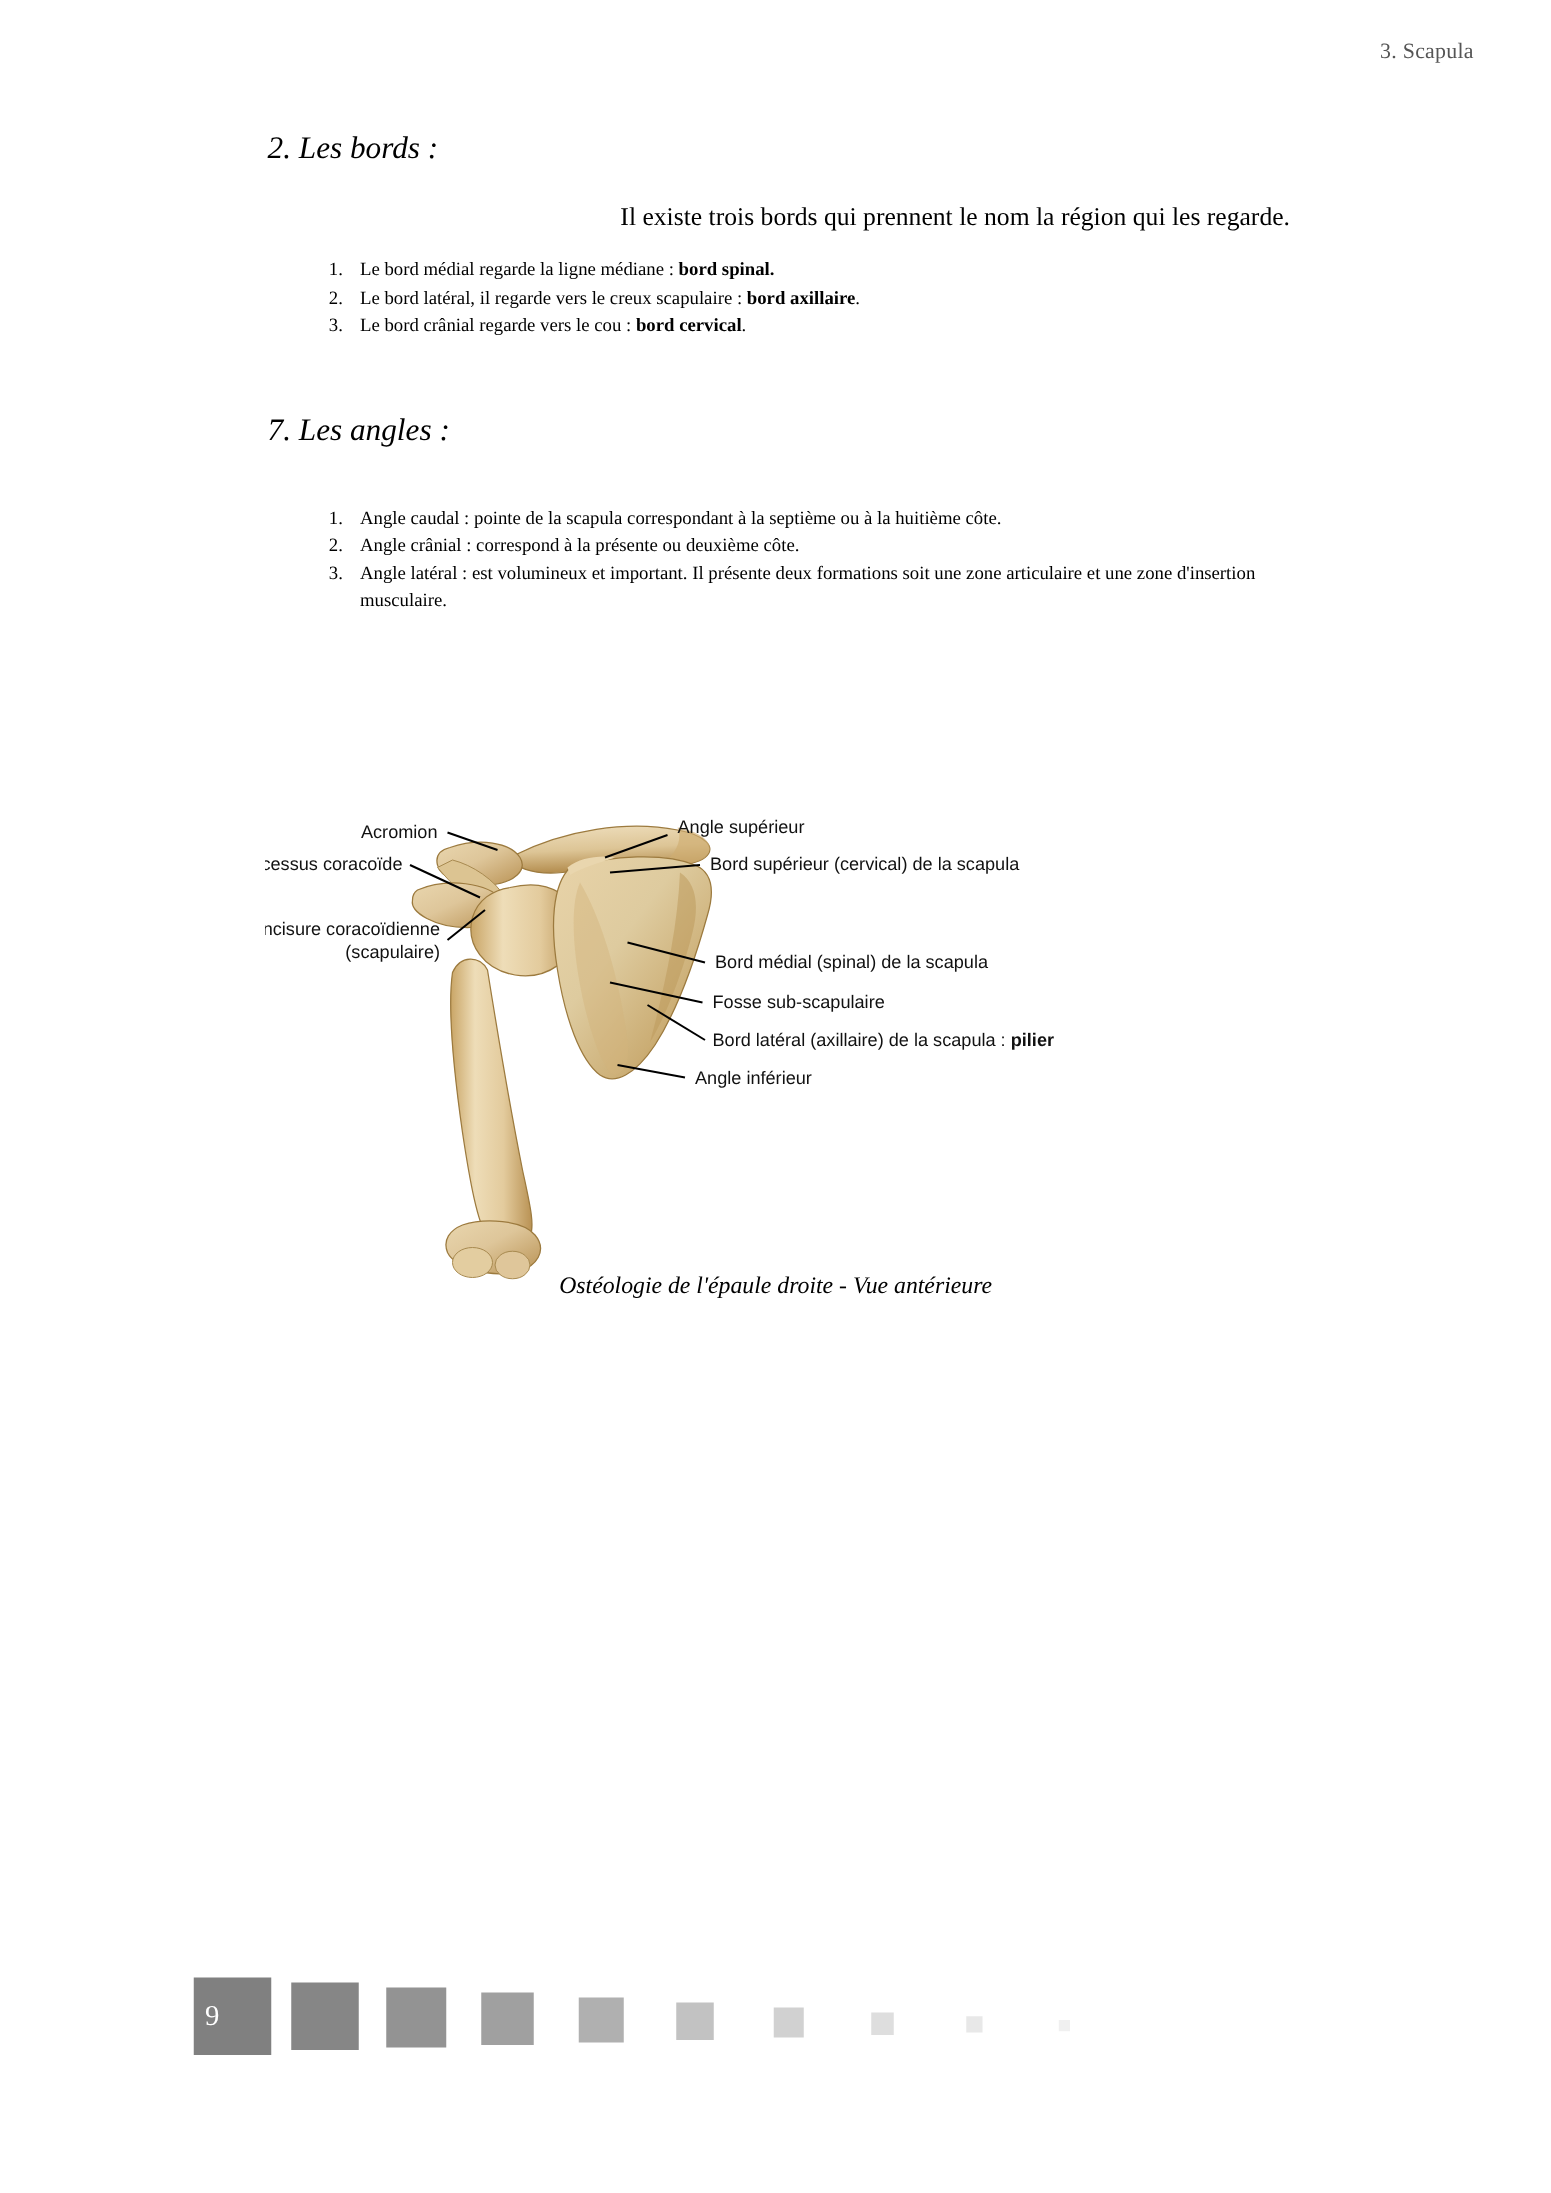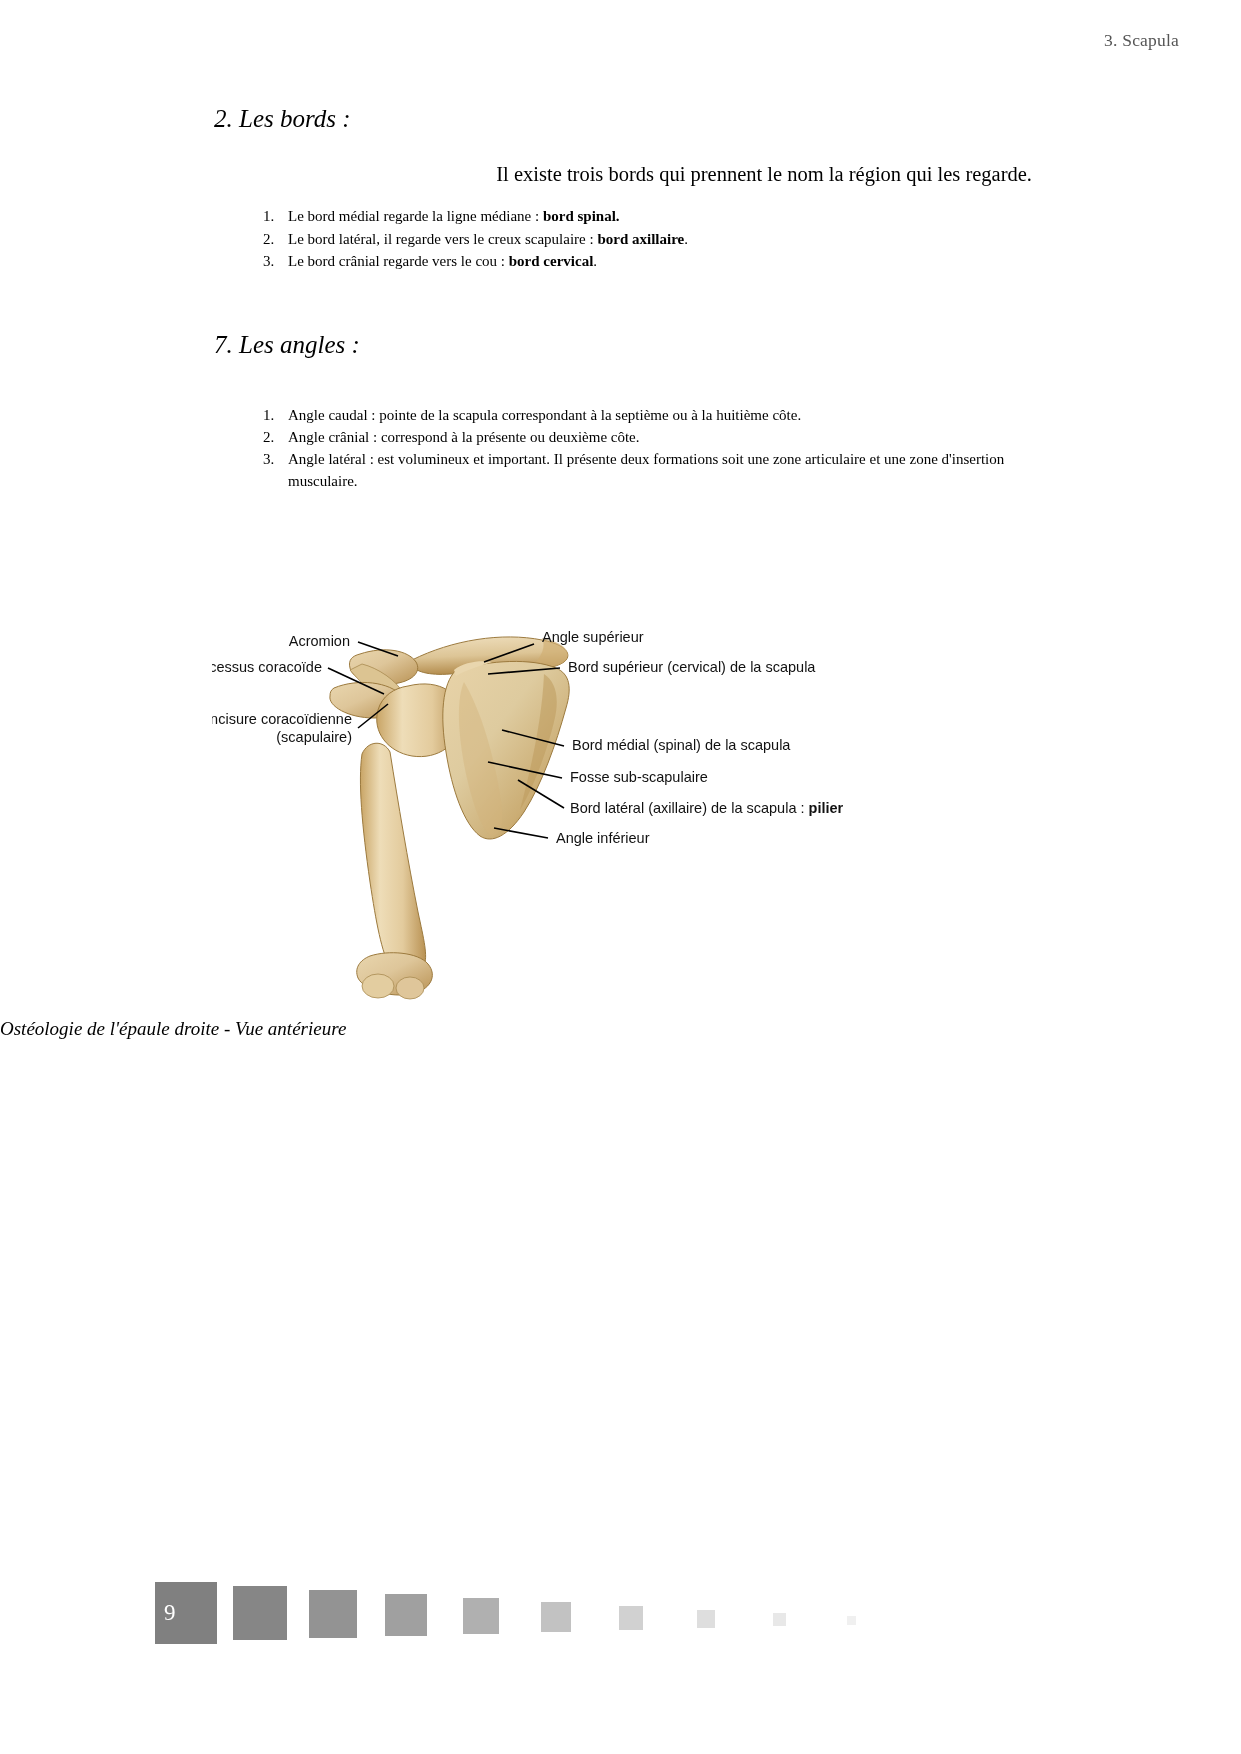--- a/index.html
+++ b/index.html
@@ -78,35 +78,36 @@
   }
   ol.numbered.wide li { line-height: 1.48; }
 
   b, strong { font-weight: bold; }
   i, em { font-style: italic; }
 
   
   .figure {
     position: absolute;
     left: 212px;
-    top: 612px;
+    top: 636px;
     width: 820px;
   }
   .figure-canvas {
     position: relative;
     width: 820px;
     height: 400px;
   }
   .fig-svg { display: block; }
 
   .figure-caption {
     position: absolute;
     top: 1018px;
     left: 0;
     width: 1241px;
+    text-align: center;
     font-family: "Liberation Serif", serif;
     font-style: italic;
     font-size: 19px;
     color: #000;
   }
 
   
   .footer {
     position: absolute;
     left: 0;

